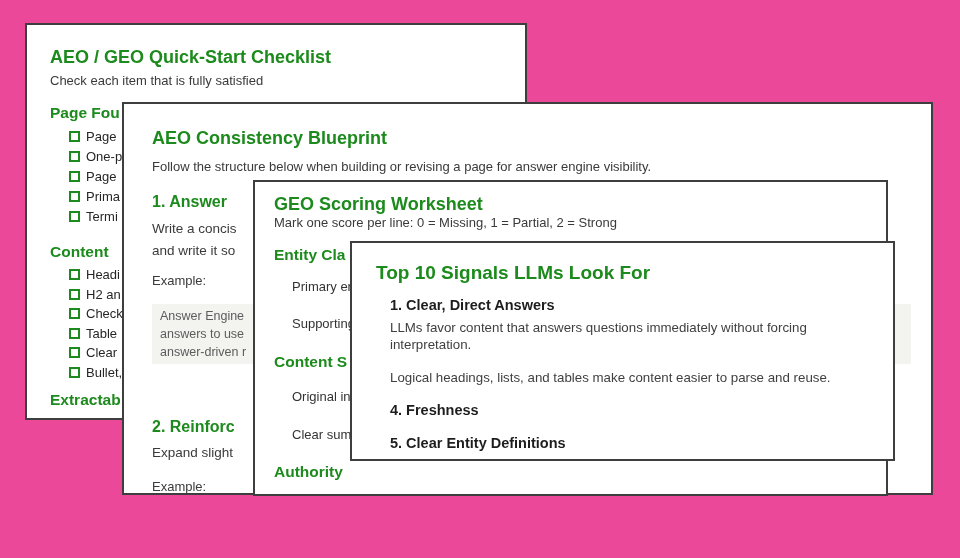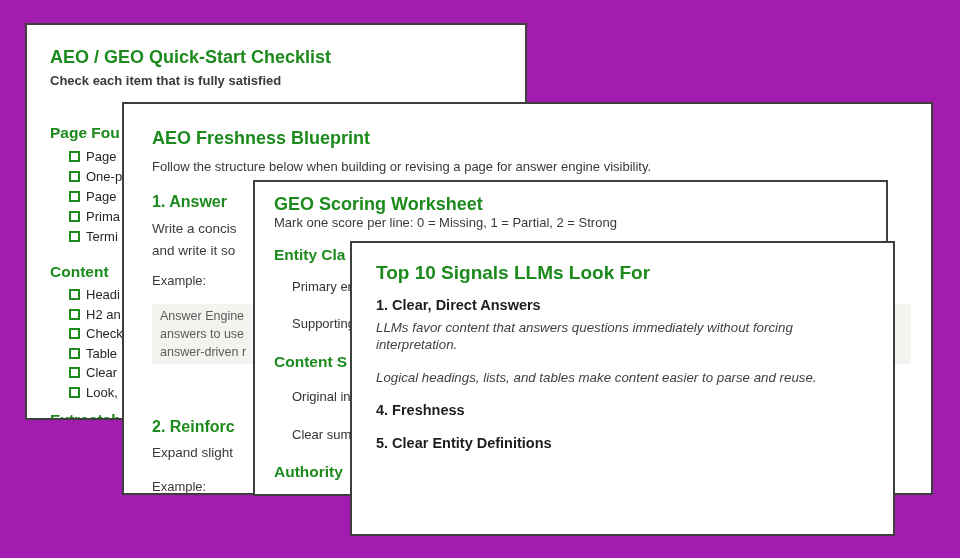--- a/index.html
+++ b/index.html
@@ -1,36 +1,36 @@
 <!DOCTYPE html>
 <html style="--green: #1c8a1c; --border: #3e3e3e; --text: #3a3a3a; --muted: #5c5c5c; --example_bg: #f3f3f0;"><head>
 <meta charset="utf-8">
 <style>
   * { margin:0; padding:0; box-sizing:border-box; }
   html,body { background:#fff; }
   .stage {
-    position:relative; width:960px; height:558px; background:#a21caf;
+    position:relative; width:960px; height:558px; background:#ec4899;
     font-family:"Liberation Sans", sans-serif; overflow:hidden;
   }
   .card {
     position:absolute; background:#fff;
     border:2px solid var(--border,#3e3e3e); overflow:hidden;
   }
   .card1 { left:25px;  top:23px;  width:502px; height:397px; z-index:1; padding:22px 8px 0 23px; }
   .card2 { left:122px; top:102px; width:811px; height:393px; z-index:2; padding:24px 20px 0 28px; }
   .card3 { left:253px; top:180px; width:635px; height:316px; z-index:3; padding:12px 16px 0 19px; }
-  .card4 { left:350px; top:241px; width:545px; height:295px; z-index:4; padding:18px 20px 0 24px; }
+  .card4 { left:350px; top:241px; width:545px; height:220px; z-index:4; padding:18px 20px 0 24px; }
 
   .doc-title { font-size:18px; line-height:21px; font-weight:bold; color:var(--green,#1c8a1c); }
   .card4 .doc-title { font-size:19px; line-height:24px; }
   .doc-sub { font-size:13px; line-height:15px; color:var(--text,#3a3a3a); }
 
   
   .card1 .doc-title { margin-bottom:5px; }
-  .card1 .doc-sub { margin-bottom:35px;font-weight:bold; }
+  .card1 .doc-sub { margin-bottom:15px; }
   .sec-head { font-size:15.5px; line-height:19px; font-weight:bold; color:var(--green,#1c8a1c); }
   .card1 .sec-head { margin-bottom:4px; }
   .card1 .sec-head.later { margin-top:16px; }
   .card1 .sec-head.last { margin-top:8px; }
   .chk-row { display:flex; align-items:center; gap:6px; height:20px;
              margin-left:19px; font-size:13px; color:#262626; }
   .sec2 .chk-row { height:19.5px; }
   .chk { width:11px; height:11px; border:2px solid var(--green,#1c8a1c);
          background:#fff; flex:none; }
 
@@ -55,23 +55,23 @@
   .ws-head.r0 { margin-top:15px; }
   .ws-item.r1 { margin-top:15px; }
   .ws-item.r2 { margin-top:21px; }
   .ws-head.r3 { margin-top:20px; }
   .ws-item.r4 { margin-top:18px; }
   .ws-item.r5 { margin-top:22px; }
   .ws-head.r6 { margin-top:19px; }
 
   
   .card4 .doc-title { margin-bottom:12px; }
-  .sig-item { margin-bottom:16px; }
+  .sig-item { margin-bottom:16px;margin-left:14px; }
   .sig-head { font-size:14.5px; line-height:17px; font-weight:bold; color:#1d1d1d; margin-bottom:5px; }
-  .sig-body { font-size:13.3px; line-height:17px; color:#3f3f3f;font-style:italic; }
+  .sig-body { font-size:13.3px; line-height:17px; color:#3f3f3f; }
 </style>
 </head>
 <body>
 
 <div class="stage">
 
   <div class="card card1">
     <div class="doc-title">AEO / GEO Quick-Start Checklist</div>
     <div class="doc-sub">Check each item that is fully satisfied</div>
 
@@ -114,33 +114,33 @@
       <div class="chk-row">
         <span class="chk"></span>
         <span>Table</span>
       </div>
       <div class="chk-row">
         <span class="chk"></span>
         <span>Clear</span>
       </div>
       <div class="chk-row">
         <span class="chk"></span>
-        <span>Look,</span>
+        <span>Bullet,</span>
       </div>
     </div>
 
     <div class="sec-head last">Extractab</div>
     <div class="chk-row">
       <span class="chk"></span>
       <span>Key a</span>
     </div>
   </div>
 
   <div class="card card2">
-    <div class="doc-title">AEO Freshness Blueprint</div>
+    <div class="doc-title">AEO Consistency Blueprint</div>
     <div class="doc-sub">Follow the structure below when building or revising a page for answer engine visibility.</div>
 
     <div class="num-head h-answer">1. Answer</div>
     <div class="para">
       <div class="body-line">Write a concis</div>
       <div class="body-line">and write it so</div>
     </div>
     <div class="example-label">Example:</div>
     <div class="example-box">
       <div>Answer Engine</div>

